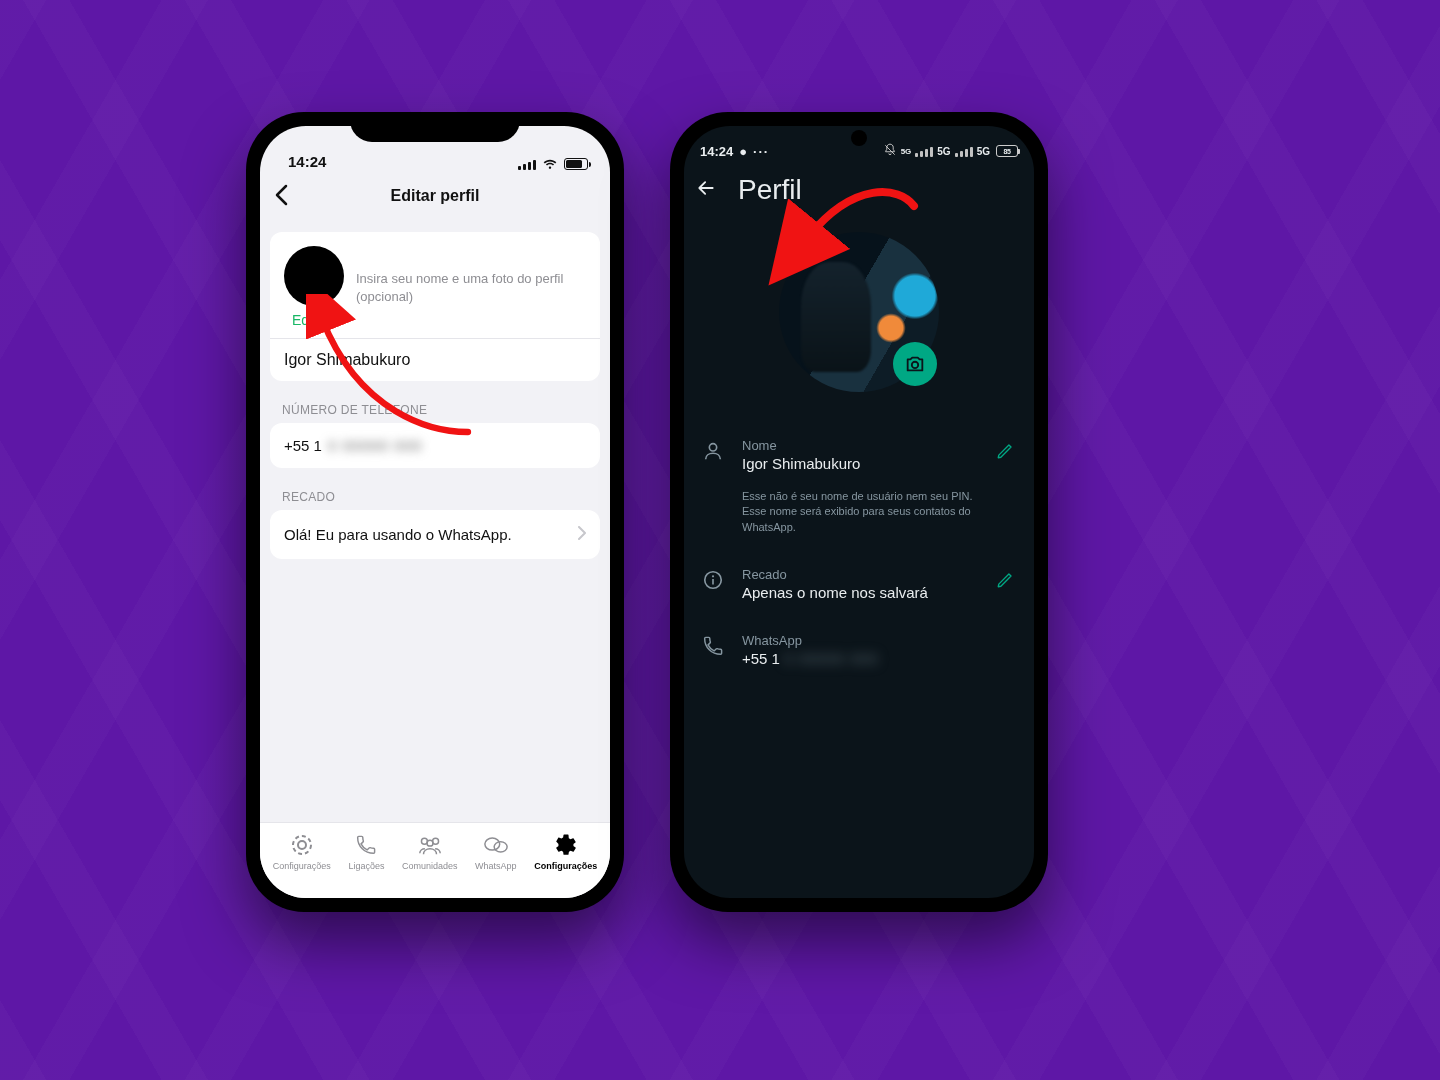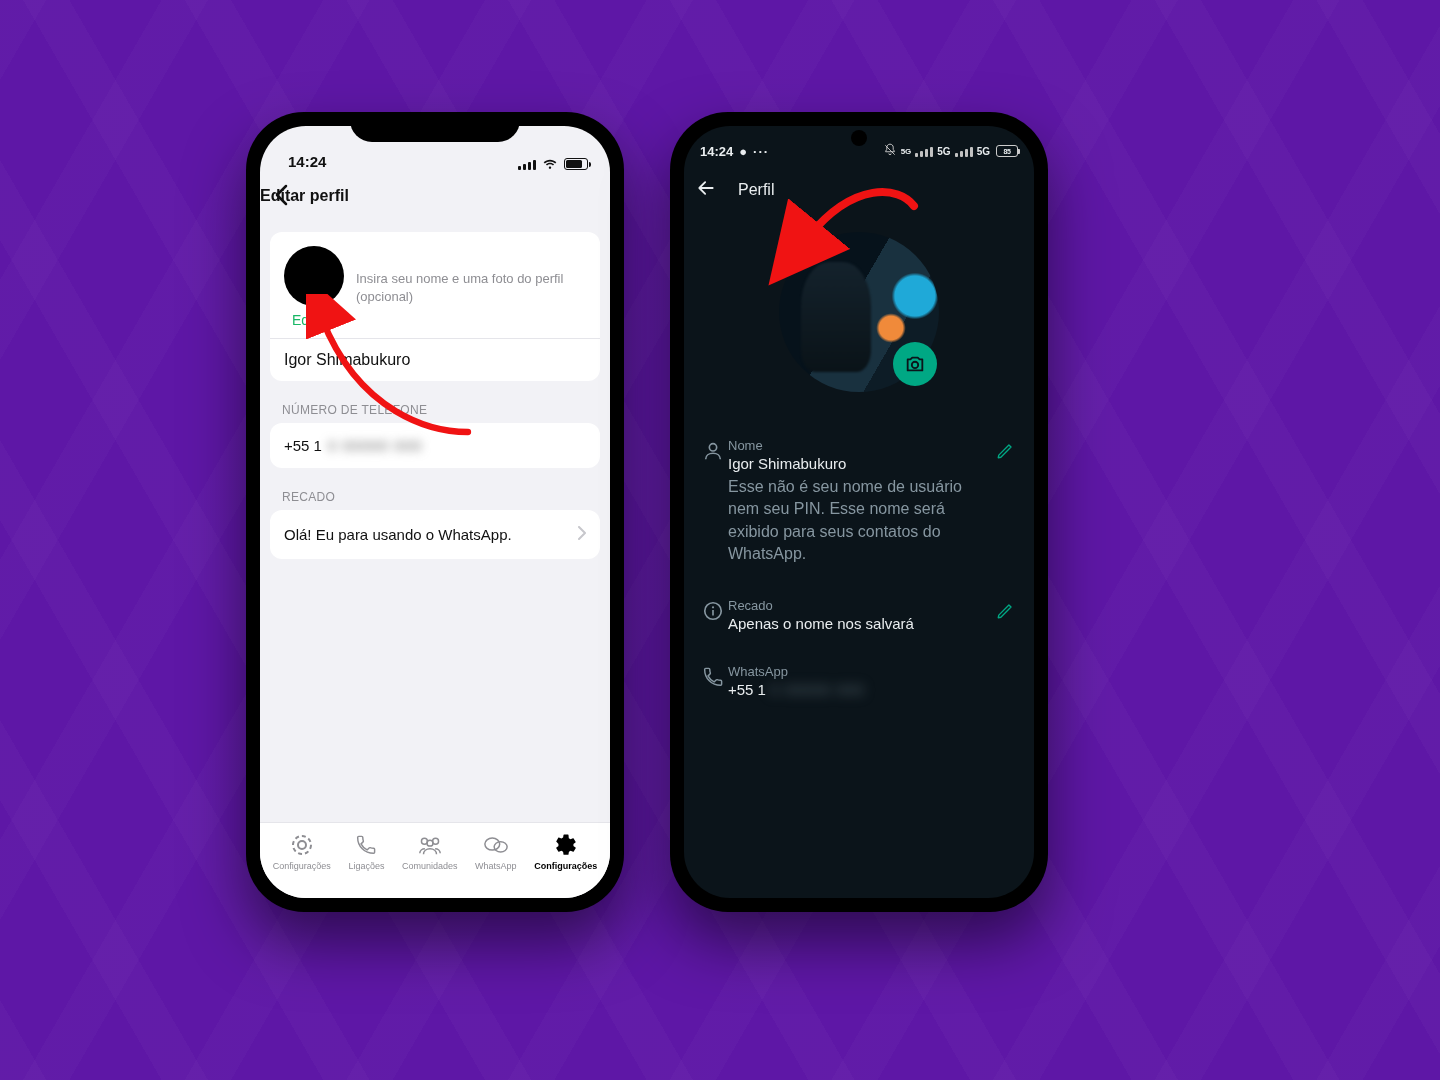--- a/index.html
+++ b/index.html
@@ -60,21 +60,21 @@
   .sig { width: 18px; height: 11px; display: flex; align-items: flex-end; gap: 2px; }
   .sig span { width: 3px; background: #111; border-radius: 1px; }
   .sig span:nth-child(1){height:4px} .sig span:nth-child(2){height:6px}
   .sig span:nth-child(3){height:8px} .sig span:nth-child(4){height:10px}
   .wifi { width: 16px; height: 12px; }
   .batt { width: 24px; height: 12px; border: 1.5px solid #111; border-radius: 3px; position: relative; }
   .batt::after { content:""; position:absolute; right:-4px; top:3px; width:2.5px; height:5px; background:#111; border-radius: 0 2px 2px 0; }
   .batt .fill { position:absolute; inset:1.2px; width: 70%; background:#111; border-radius: 1.5px; }
 
   .nav-light {
-    display: flex; align-items: center; 
+    display: flex; align-items: center; justify-content: center;
     position: relative; height: 44px;
   }
   .nav-light .back {
     position: absolute; left: 14px; top: 10px;
     font-size: 22px; line-height: 1;
   }
   .nav-light .title { font-weight: 700; font-size: 16px; }
 
   .card {
     background: #fff; border-radius: 12px;
@@ -126,21 +126,21 @@
   .sb-dark {
     height: 40px; display:flex; align-items:center; justify-content:space-between;
     padding: 10px 16px 0; font-size: 13px; font-weight:600;
   }
   .sb-dark-left { display:flex; align-items:center; gap:6px; }
   .sb-dark-right { display:flex; align-items:center; gap:4px; font-size:10px; }
   .batt-d { width:22px; height:12px; border:1.2px solid #ccc; border-radius:3px; position:relative; margin-left:2px; display:flex; align-items:center; justify-content:center; font-size:7px; letter-spacing:-.5px; }
   .batt-d::after { content:""; position:absolute; right:-3px; top:3px; width:2px; height:5px; background:#ccc; border-radius:0 1px 1px 0; }
 
   .nav-dark { display:flex; align-items:center; gap: 22px; height: 48px; padding: 0 12px; }
-  .nav-dark .title { font-size: 16px; font-weight: 400; }
+  .nav-dark .title { font-size: 28px; font-weight: 400; }
   .back-arrow { width: 20px; height: 20px; }
 
   .avatar-wrap { display:flex; justify-content:center; margin: 18px 0 8px; position:relative; }
   .avatar {
     width: 160px; height: 160px; border-radius: 50%;
     background:
       radial-gradient(circle at 70% 60%, #f08a3a 0 8%, transparent 10%),
       radial-gradient(circle at 85% 40%, #1fa9d8 0 12%, transparent 14%),
       linear-gradient(120deg, #06121b 0 45%, #19313f 45% 70%, #0d1c26 70%);
     position: relative; overflow: hidden;
@@ -151,26 +151,26 @@
     border-radius: 40% 40% 20% 20%;
     filter: blur(1px);
   }
   .cam-fab {
     position:absolute; right: calc(50% - 82px + 4px); bottom: 6px;
     width: 44px; height: 44px; background:#00a884; border-radius:50%;
     display:flex; align-items:center; justify-content:center;
   }
 
   .list-dark { padding: 22px 18px 0; }
-  .row-dark { display:flex; gap: 4px; padding: 16px 0; align-items:flex-start; }
+  .row-dark { display:flex; gap: 18px; padding: 16px 0; align-items:flex-start; }
   .row-icon { width: 22px; flex: 0 0 22px; margin-top: 2px; color:#8696a0; }
   .row-body { flex: 1; }
   .row-label { color:#8696a0; font-size: 13px; margin-bottom: 2px; }
   .row-value { font-size: 15px; color:#e9edef; }
-  .row-hint  { font-size: 16px; color:#8696a0; margin-top: 4px; line-height: 1.4; max-width: 250px; }
+  .row-hint  { font-size: 11px; color:#8696a0; margin-top: 17px; line-height: 1.4; max-width: 250px; }
   .edit-pen { color:#00a884; flex:0 0 20px; margin-top: 4px; }
   .blur-dark { filter: blur(6px); color:#5a6a72; letter-spacing:1px; }
 
   .arrow-right { left: -30px; top: 50px; width: 270px; height: 160px; }
 
 </style>
 </head>
 <body>
 <div class="bg-pattern"></div>
 

